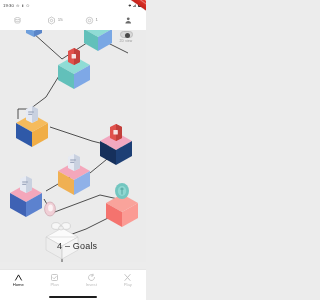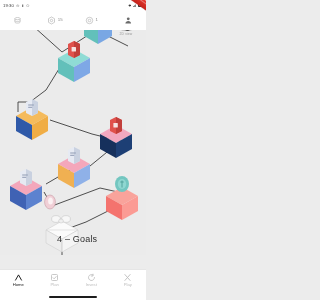--- a/index.html
+++ b/index.html
@@ -48,21 +48,21 @@
   }
   .tb-cell{
     flex:1; display:flex; align-items:center; justify-content:center; gap:2px;
     height:100%;
   }
   .tb-ico{ width:9px; height:9px; display:block; color:#b9b9b9; }
   .tb-num{ font-size:4.4px; color:#8c8c8c; line-height:1; }
   .avatar-ico{ width:8.5px; height:8.5px; color:#6b6b6b; }
   
   .canvas{
-    position:absolute; top:16px; left:0; width:146px; height:239px;
+    position:absolute; top:23px; left:0; width:146px; height:239px;
     background:#ebebeb; overflow:hidden;
   }
   .tree-svg{ position:absolute; top:0; left:0; width:146px; height:239px; }
   
   .view-toggle{
     position:absolute; top:8px; right:5px; width:30px;
     display:flex; flex-direction:column; align-items:center; z-index:20;
   }
   .toggle-track{
     width:13px; height:7.4px; border-radius:4px;

